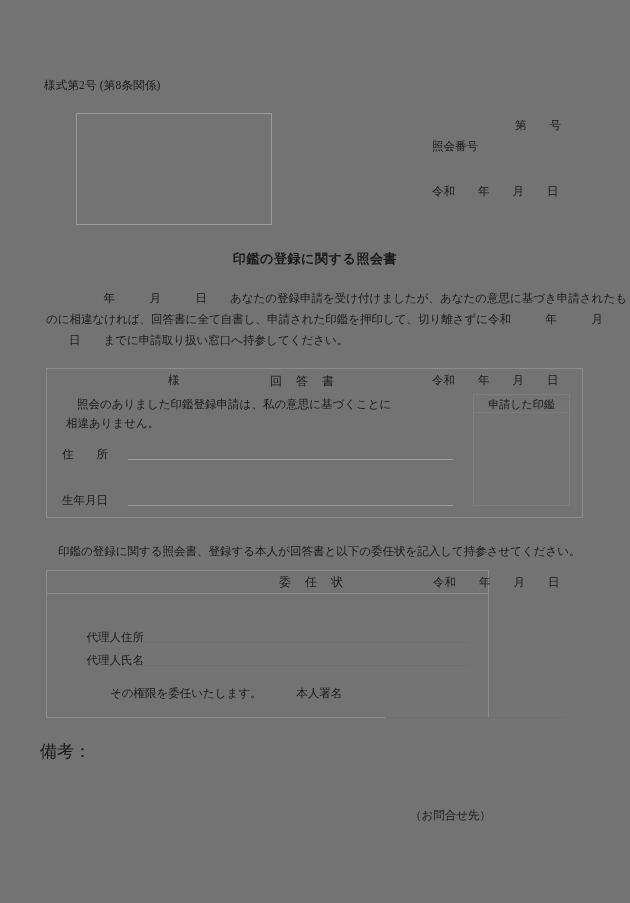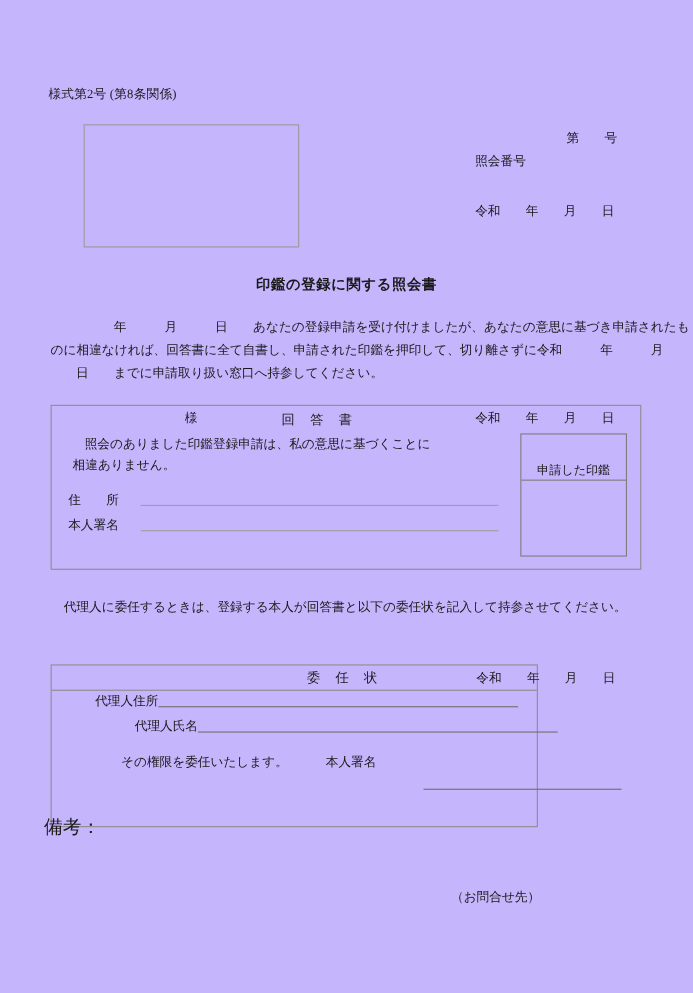--- a/index.html
+++ b/index.html
@@ -8,21 +8,21 @@
     background: #ffffff;
   }
   body {
     font-family: "Liberation Serif", "DejaVu Serif", serif;
     color: #1a1a1a;
   }
   #page {
     position: relative;
     width: 630px;
     height: 903px;
-    background: #c4b5fd;
+    background: #737373;
     overflow: hidden;
   }
   .abs { position: absolute; }
 
   
   #form-code {
     left: 44px;
     top: 78px;
     font-size: 11.5px;
     letter-spacing: 0.2px;
@@ -84,21 +84,21 @@
     height: 150px;
     border: 1px solid #8d8d8d;
     box-sizing: border-box;
   }
   #answer-addressee {
     left: 168px;
     top: 373px;
     font-size: 11.5px;
   }
   #answer-heading {
-    left: 256px;
+    left: 270px;
     top: 373px;
     font-size: 12px;
     white-space: pre;
     letter-spacing: 1px;
   }
   #answer-date {
     left: 432px;
     top: 373px;
     font-size: 11.5px;
     white-space: pre;
@@ -121,21 +121,20 @@
     border: 1px solid #7d7d7d;
     box-sizing: border-box;
   }
   #seal-label {
     height: 18px;
     line-height: 18px;
     text-align: center;
     font-size: 11px;
     border-bottom: 1px solid #7d7d7d;
     box-sizing: border-box;
-    margin-top: 24px;
   }
   #seal-area {
     height: 92px;
   }
 
   
   .field-row {
     position: absolute;
     left: 62px;
     width: 400px;
@@ -161,21 +160,21 @@
   #proxy-note {
     left: 58px;
     top: 544px;
     font-size: 11.5px;
     white-space: nowrap;
   }
 
   
   #poa-box {
     left: 46px;
-    top: 604px;
+    top: 570px;
     width: 443px;
     height: 148px;
     border: 1px solid #8d8d8d;
     box-sizing: border-box;
   }
   #poa-header {
     position: relative;
     height: 23px;
     border-bottom: 1px solid #8d8d8d;
     box-sizing: border-box;
@@ -207,21 +206,21 @@
     white-space: pre;
   }
   .poa-field .fline {
     display: inline-block;
     width: 327px;
     border-bottom: 1px solid #6f6f6f;
     height: 13px;
     vertical-align: -2px;
   }
   #poa-field-address { top: 629px; }
-  #poa-field-name { top: 652px; margin-left: 36px; }
+  #poa-field-name { top: 652px; }
 
   #poa-statement {
     left: 110px;
     top: 684px;
     width: 430px;
     font-size: 11.5px;
     line-height: 19px;
   }
   #poa-statement .ln { white-space: pre; }
   #poa-sign-line {
@@ -279,25 +278,25 @@
   </div>
 
   <div class="abs" id="seal-box">
     <div id="seal-label">申請した印鑑</div>
     <div id="seal-area"></div>
   </div>
 
   <div class="field-row" id="field-address">
     <span class="flabel">住　　所</span><span class="fline"></span>
   </div>
-  <div class="field-row" id="field-signature">
-    <span class="flabel">本人署名</span><span class="fline"></span>
-  </div>
-
-  <div class="abs" id="proxy-note">代理人に委任するときは、登録する本人が回答書と以下の委任状を記入して持参させてください。</div>
+  <div class="field-row" id="field-birthdate">
+    <span class="flabel">生年月日</span><span class="fline"></span>
+  </div>
+
+  <div class="abs" id="proxy-note">印鑑の登録に関する照会書、登録する本人が回答書と以下の委任状を記入して持参させてください。</div>
 
   <div class="abs" id="poa-box">
     <div id="poa-header">
       <span id="poa-heading">委　任　状</span>
       <span id="poa-date">令和　　年　　月　　日</span>
     </div>
   </div>
 
   <div class="poa-field" id="poa-field-address">
     <span class="flabel">代理人住所</span><span class="fline"></span>

